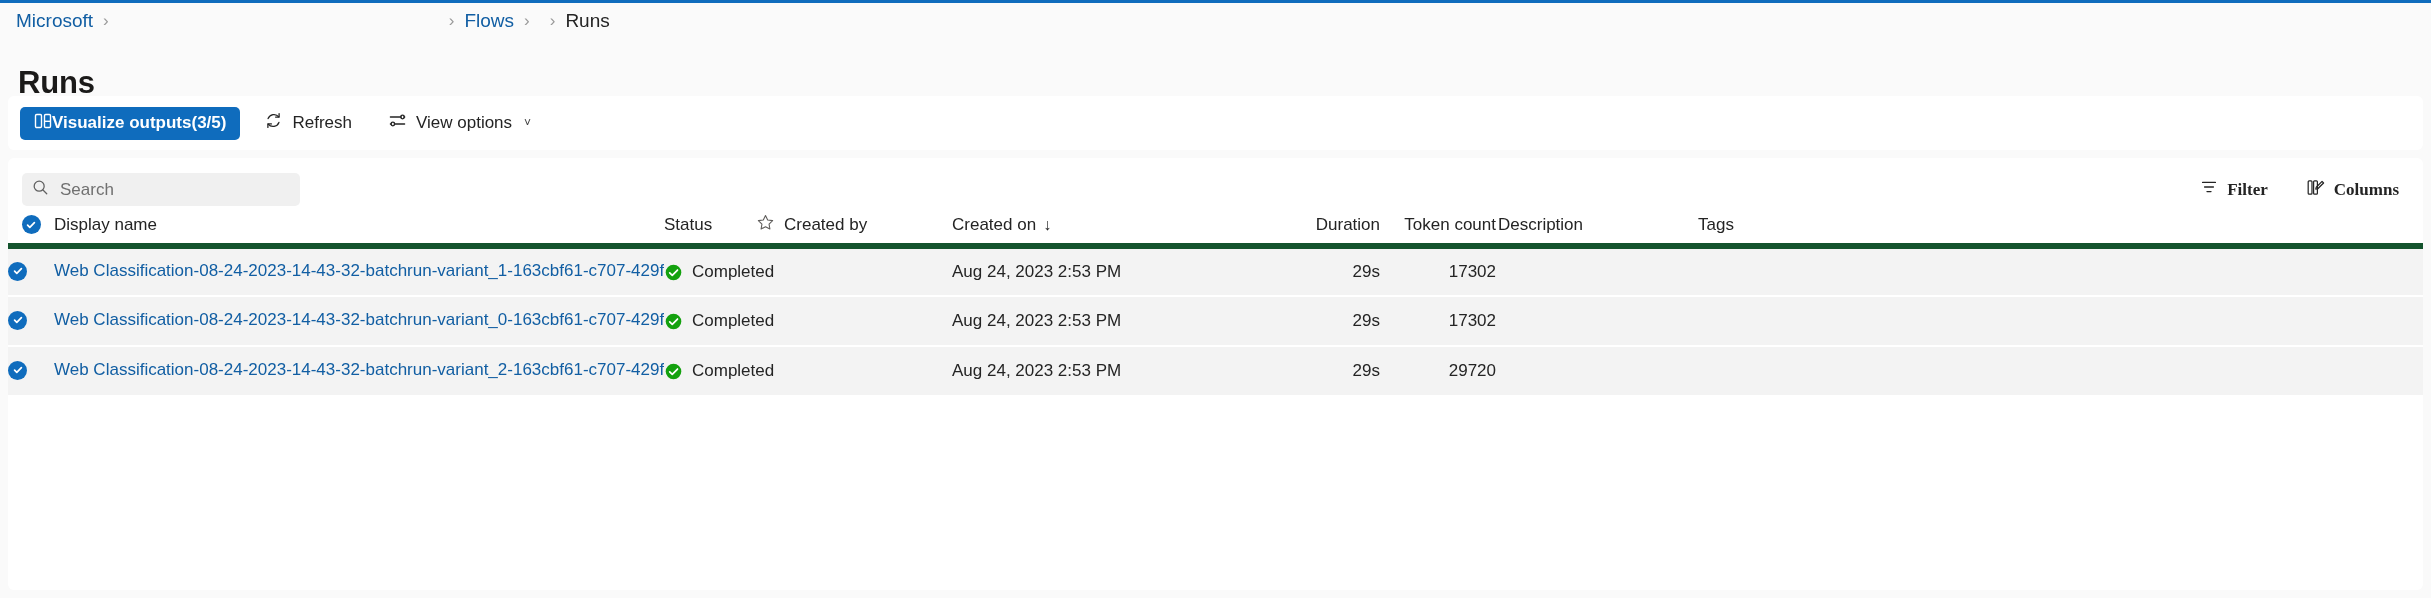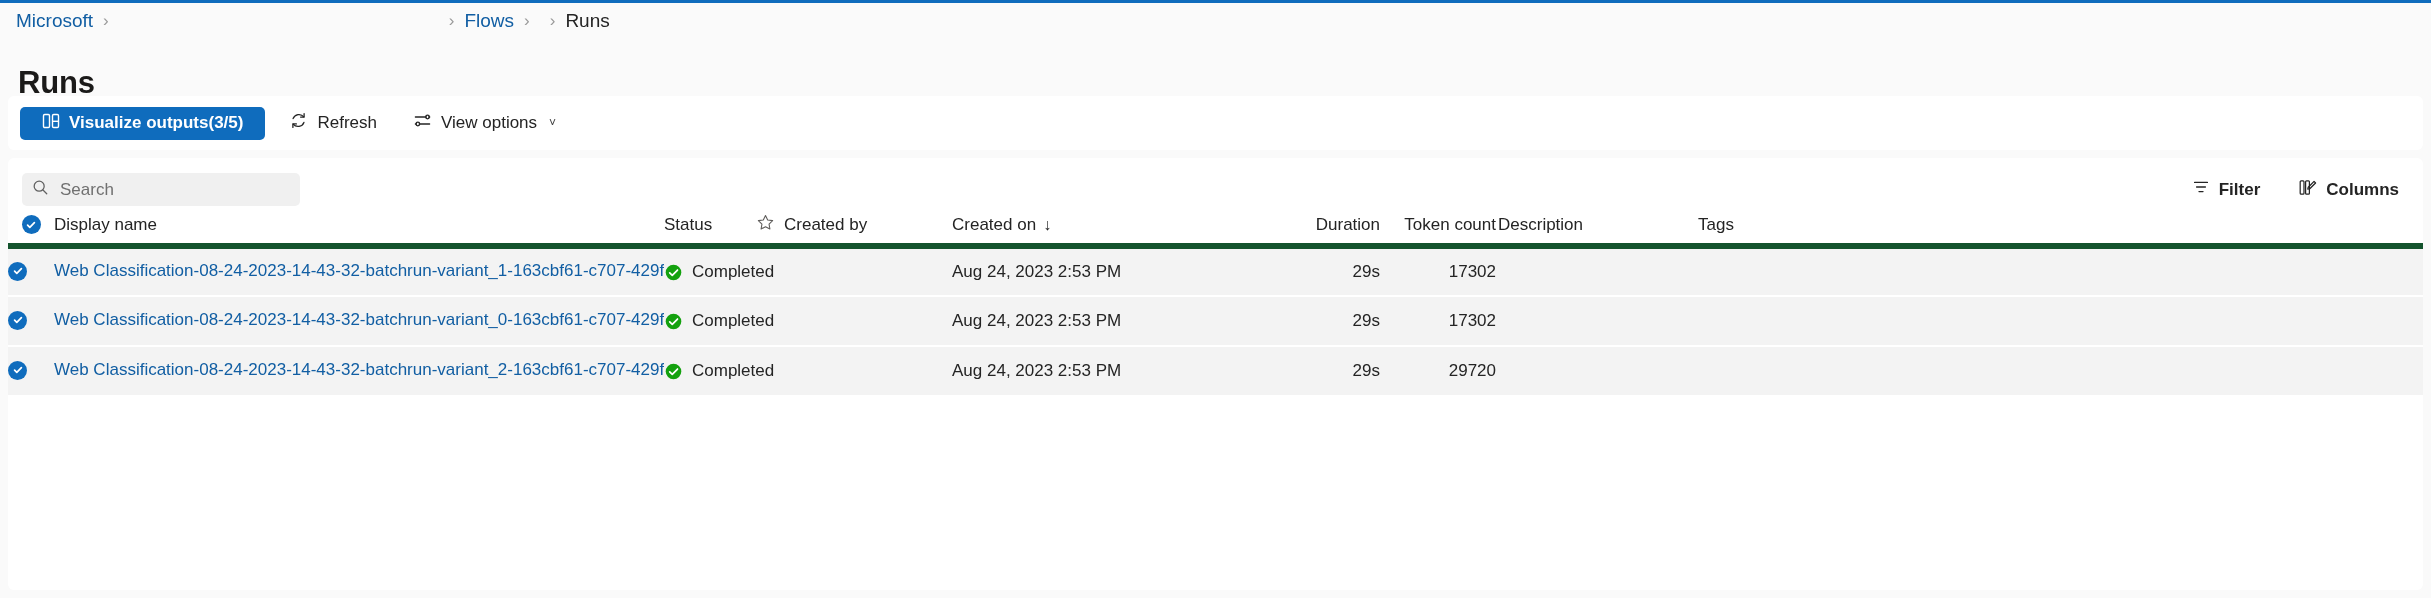--- a/index.html
+++ b/index.html
@@ -42,24 +42,24 @@
 
   
   .toolbar-card {
     position: absolute; top: 96px; left: 8px; right: 8px; height: 54px;
     background: #ffffff;
     border-radius: 6px;
     display: flex; align-items: center;
     padding-left: 12px;
   }
   .btn-primary {
-    display: flex; align-items: center; gap: 9px;
+    display: flex; align-items: center; 
     background: #0f6cbd; color: #ffffff;
     border: none; border-radius: 5px;
-    height: 33px; padding: 0 22px;
+    height: 33px; padding: 0 14px;
     font-size: 17px; font-weight: 600;
     font-family: "Liberation Sans", sans-serif;
     cursor: pointer; white-space: nowrap;
   }
   .btn-ghost {
     display: flex; align-items: center; gap: 9px;
     background: transparent; color: #242424;
     border: none; border-radius: 5px;
     height: 33px; padding: 0 12px;
     font-size: 17px; font-weight: 400;
@@ -97,21 +97,21 @@
     width: 100%;
   }
   .search-box input::placeholder { color: #707070; }
 
   .cmd-spacer { flex: 1; }
   .cmd-btn {
     display: flex; align-items: center; gap: 9px;
     background: transparent; border: none;
     height: 33px; padding: 0 12px; border-radius: 5px;
     font-size: 17px; font-weight: 600; color: #242424;
-    font-family: Liberation Sans, sans-serif;
+    font-family: Liberation Serif, serif;
     cursor: pointer; white-space: nowrap;
     margin-left: 14px;
   }
 
   
   table.runs { width: 100%; border-collapse: collapse; table-layout: fixed; }
   table.runs th, table.runs td {
     text-align: left; font-weight: 400;
     font-size: 17px; color: #242424;
     padding: 0; vertical-align: middle;

